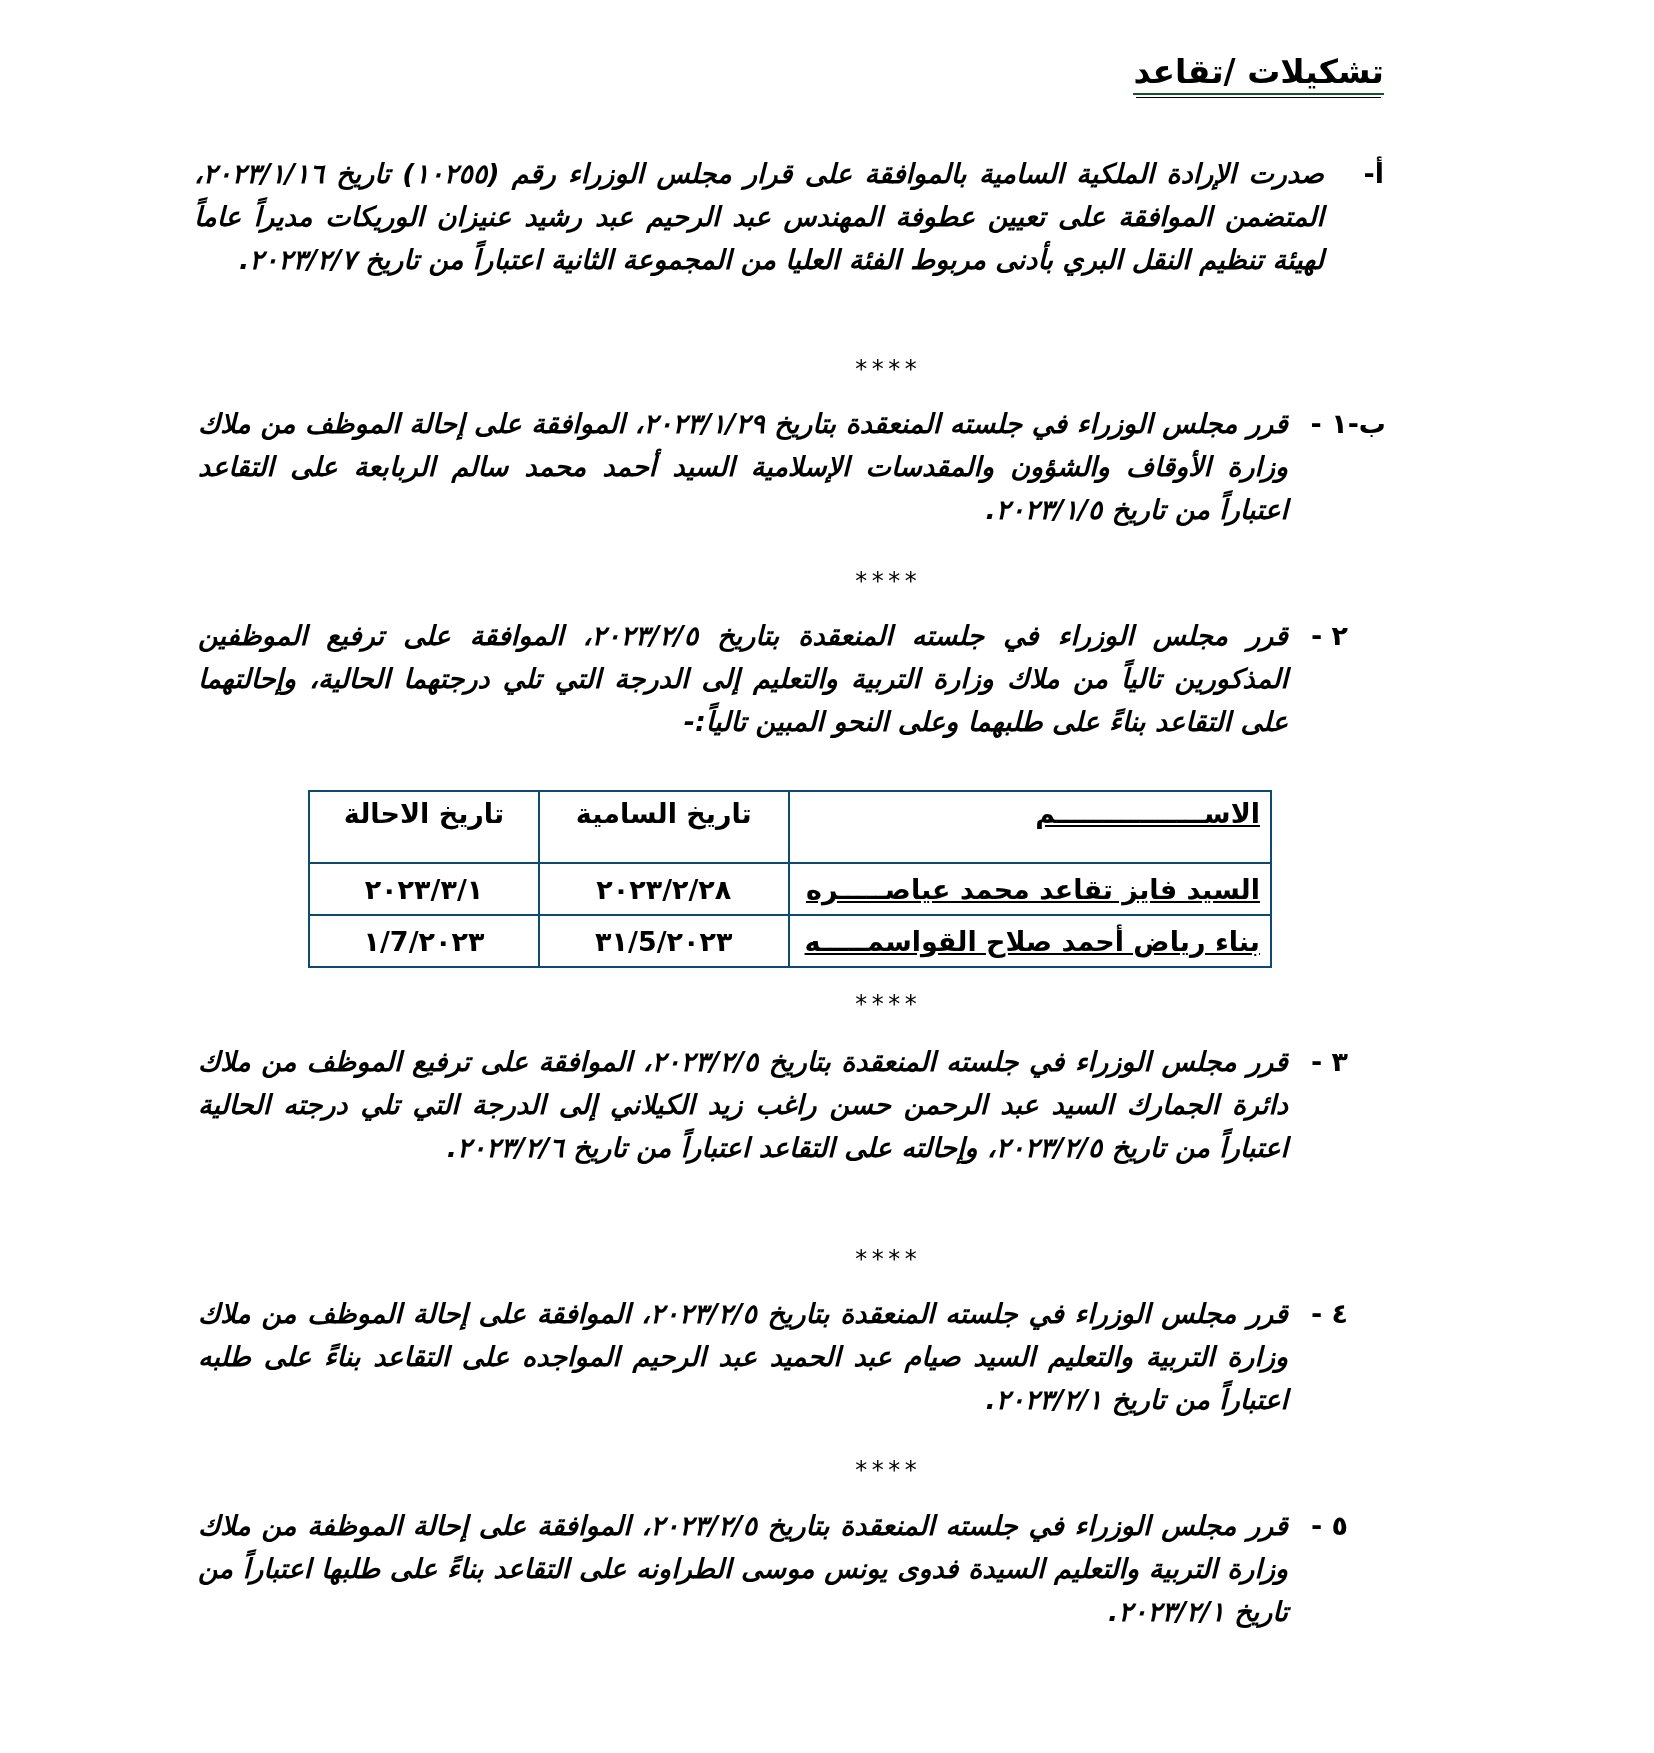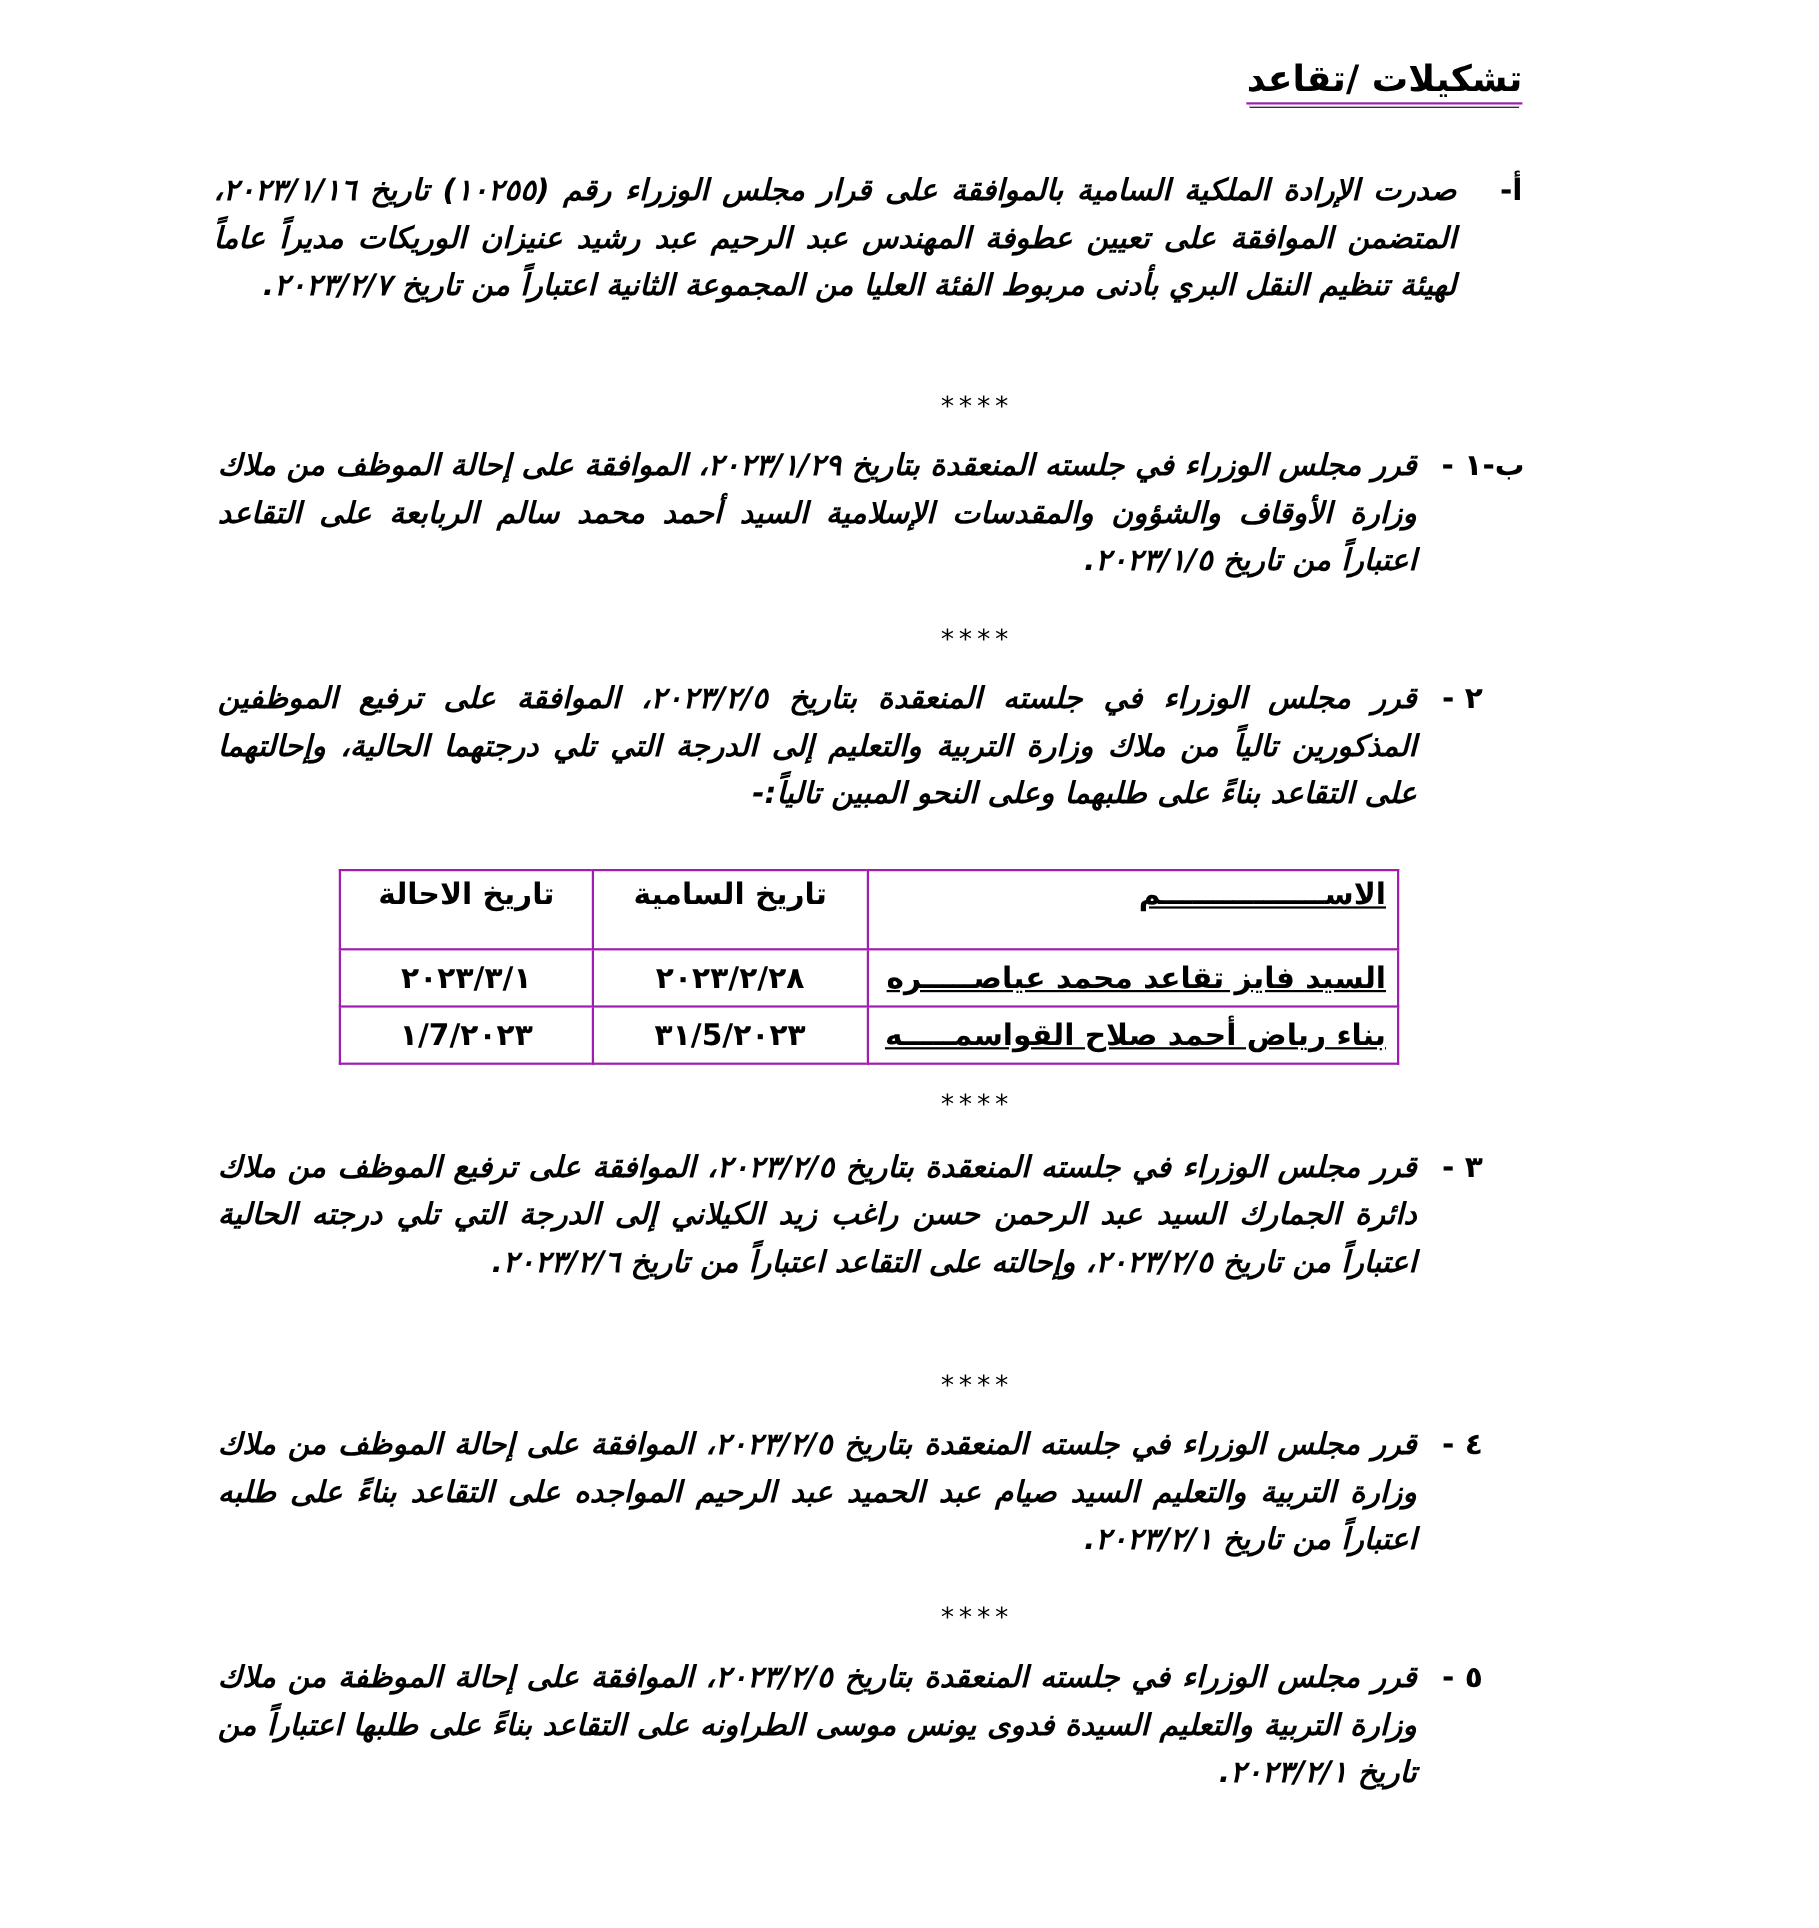--- a/index.html
+++ b/index.html
@@ -11,39 +11,39 @@
   .page { position: absolute; inset: 0; direction: rtl; }
 
   
   .wm { position: absolute; pointer-events: none; z-index: 0; }
 
   
   .content { position: absolute; inset: 0; z-index: 1; }
   .title {
     position: absolute; top: 52px; right: 270px;
     font-size: 33px; font-weight: bold;
-    border-bottom: 2px solid #a21caf; padding-bottom: 2px;
+    border-bottom: 2px solid #14532d; padding-bottom: 2px;
     box-shadow: 0 5px 0 -3px #fff, 0 6px 0 -3px #000;
   }
   .para { position: absolute; font-size: 27px; font-weight: bold; line-height: 43px; text-align: justify; text-align-last: right; }
   .para .lbl { position: absolute; top: 0; white-space: nowrap; }
   .para .txt { display: block; font-style: italic; }
   .stars {
     position: absolute; left: 0; right: 0; text-align: center;
     font-family: "DejaVu Sans Mono", monospace; font-size: 24px; letter-spacing: 2px;
     direction: ltr; padding-left: 120px;
   }
 
   table.grid {
     position: absolute; top: 790px; left: 308px; width: 964px;
     border-collapse: collapse; direction: rtl;
     font-size: 27px; font-weight: bold;
   }
   table.grid td, table.grid th {
-    border: 2px solid #a21caf; padding: 0 10px; height: 50px;
+    border: 2px solid #0c4a6e; padding: 0 10px; height: 50px;
   }
   table.grid th { height: 64px; font-weight: bold; vertical-align: top; padding-top: 6px; }
   table.grid .c-name { width: 466px; text-align: right; text-decoration: underline; }
   table.grid .c-promo { width: 230px; text-align: center; }
   table.grid .c-retire { width: 210px; text-align: center; }
 </style>
 </head>
 <body>
 
 <div class="page">

